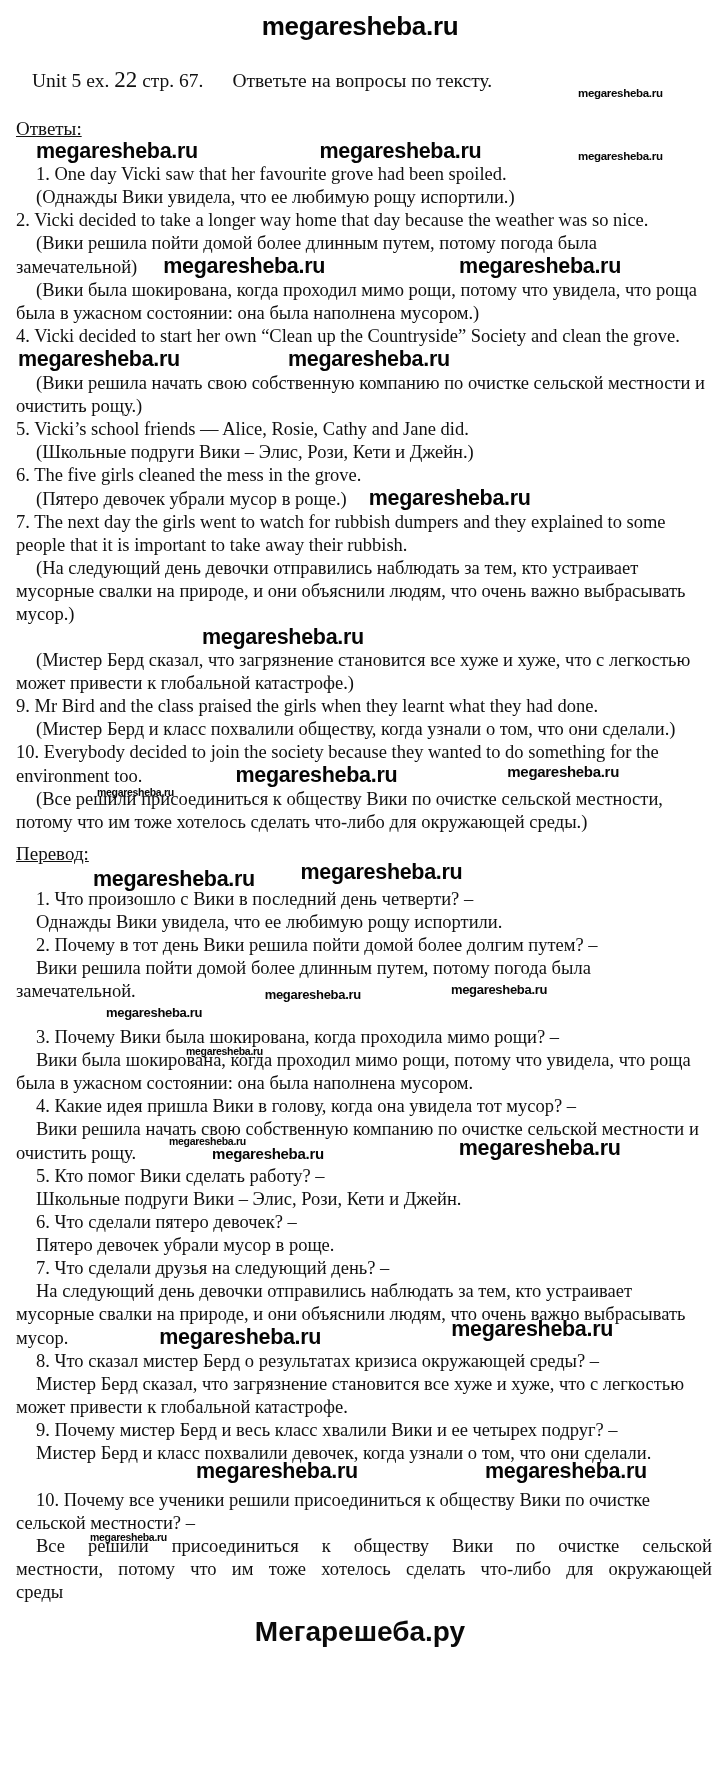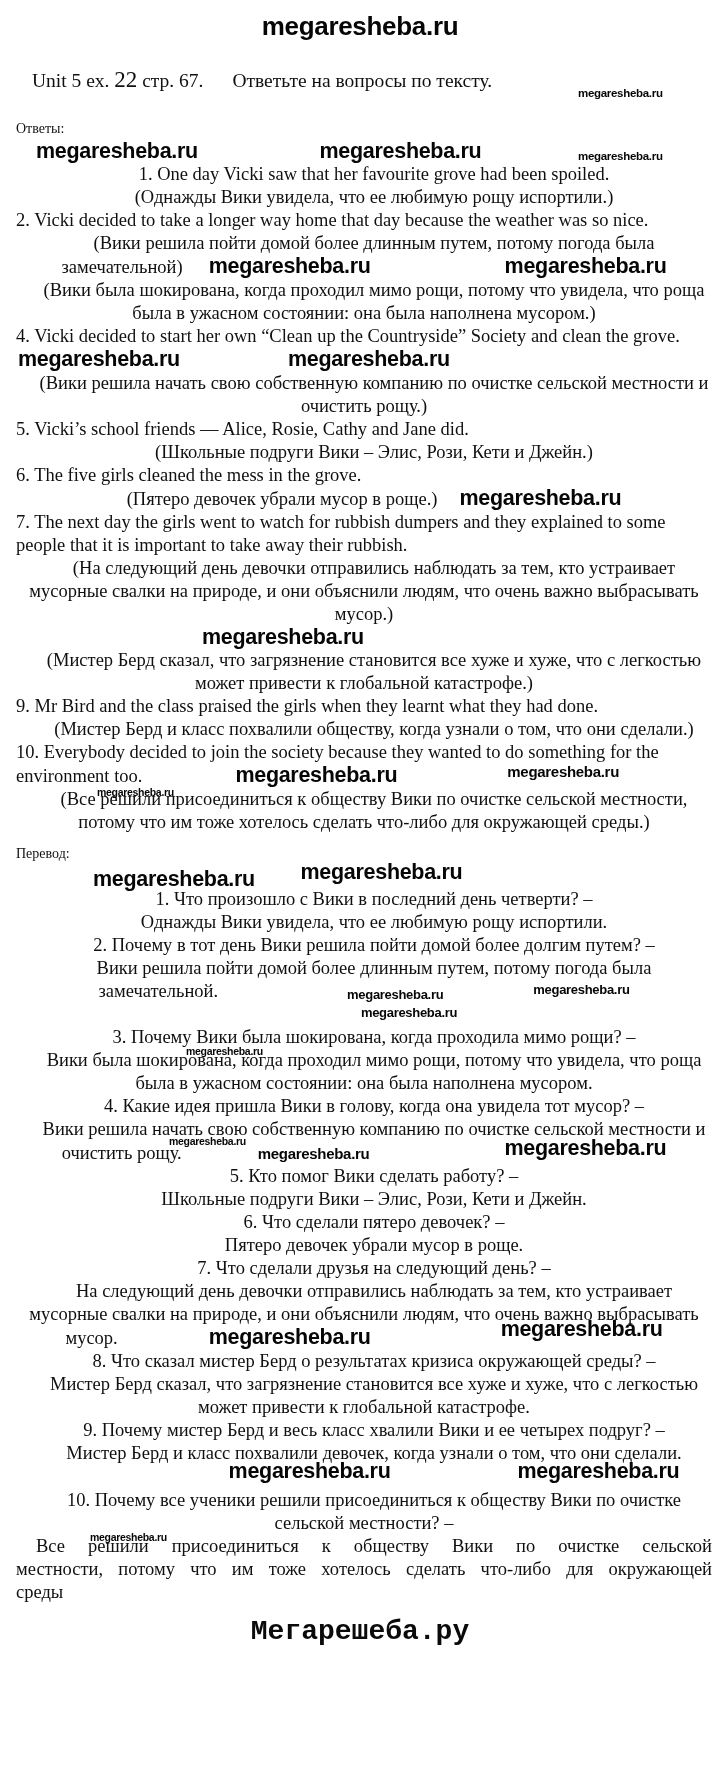--- a/index.html
+++ b/index.html
@@ -35,33 +35,34 @@
   .page-header{ text-align:center; padding-top:3px; }
   .title-line{
     margin:27px 8px 0 32px;
     font-weight:normal;
     font-size:19.5px;
   }
   .title-num{font-size:23px;}
   .title-task{margin-left:24px;}
   .sec-heading{
     margin:25px 8px 0 16px;
-    font-size:14px;
+    text-decoration:underline;
+    font-size:19px;
   }
   .sec-heading.translation{margin-top:8px;}
   .wm-row{margin:0 8px 0 16px;height:23px;}
   p.ln{margin:0 8px 0 16px;}
-  .ind{text-indent:20px;text-align:center;}
+  .ind{text-indent:20px;}
   .rel{position:relative;}
   .just{text-align:justify;text-align-last:justify;}
   .jlast{text-align:left;}
   .footer{
     margin-top:16px;
     text-align:center;
-    font-family:Liberation Mono, monospace;
+    font-family:Liberation Sans, sans-serif;
     font-weight:bold;
     font-size:28px;
     color:#0a0a0a;
   }
 </style>
 </head>
 <body>
 
 <div class="page">
 

